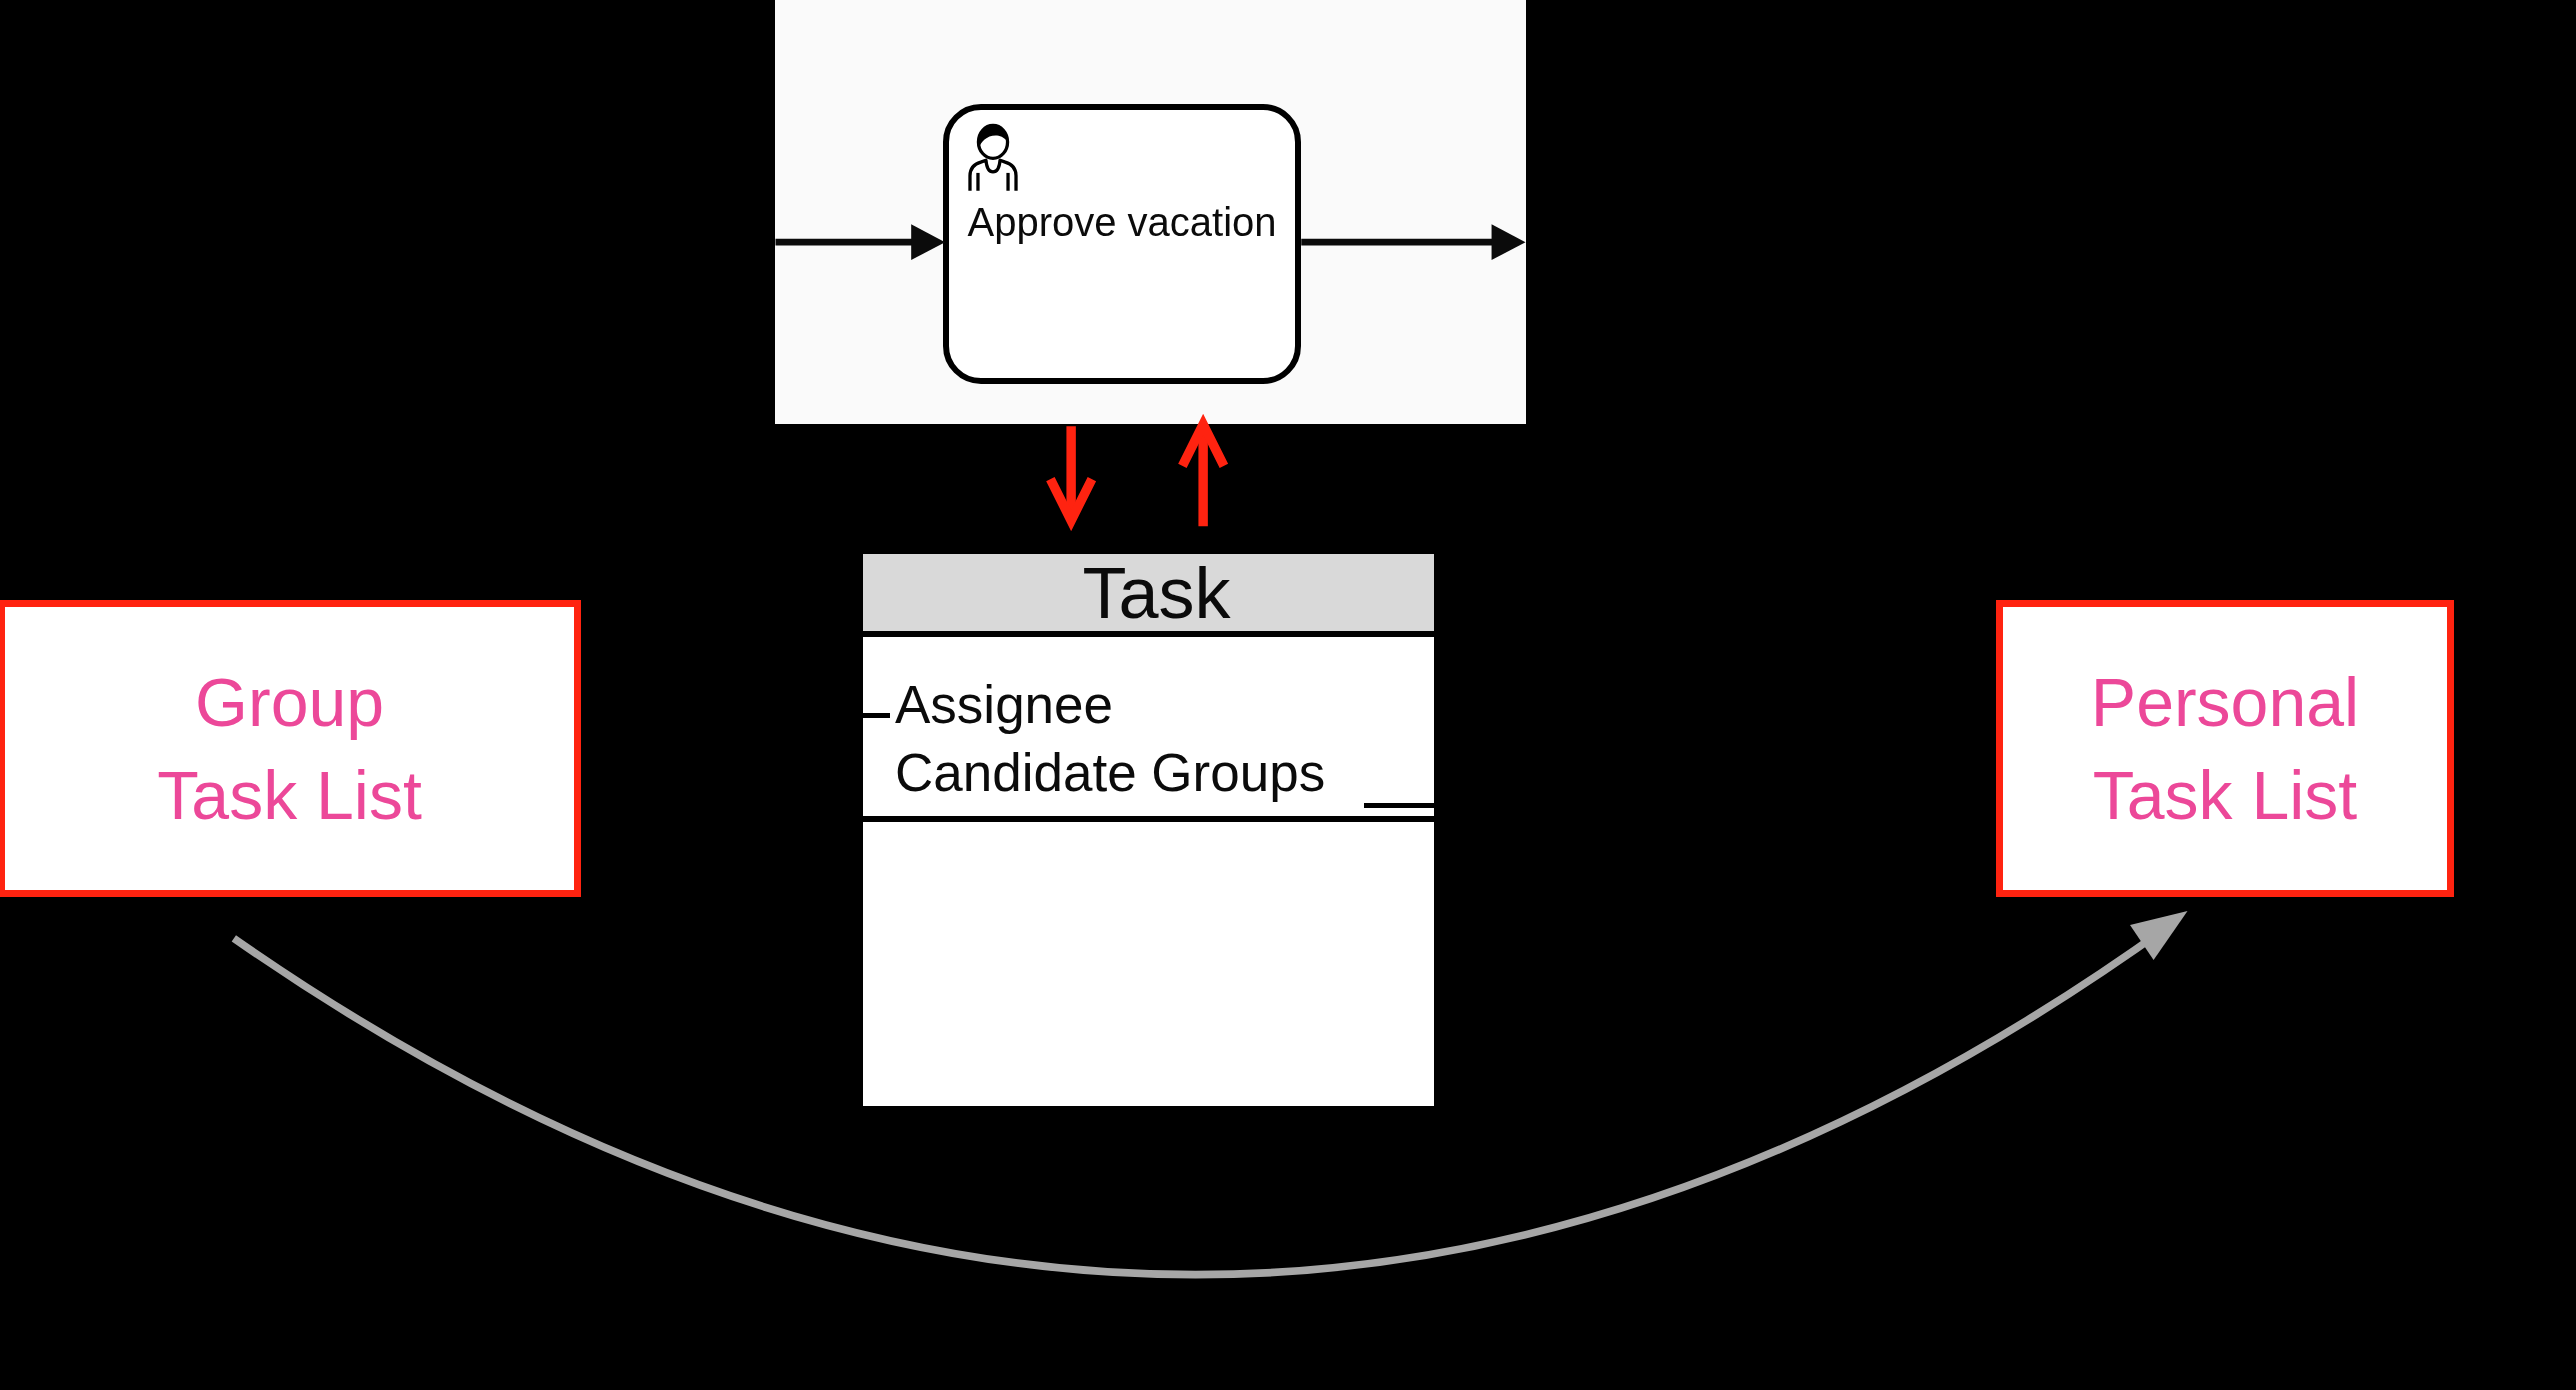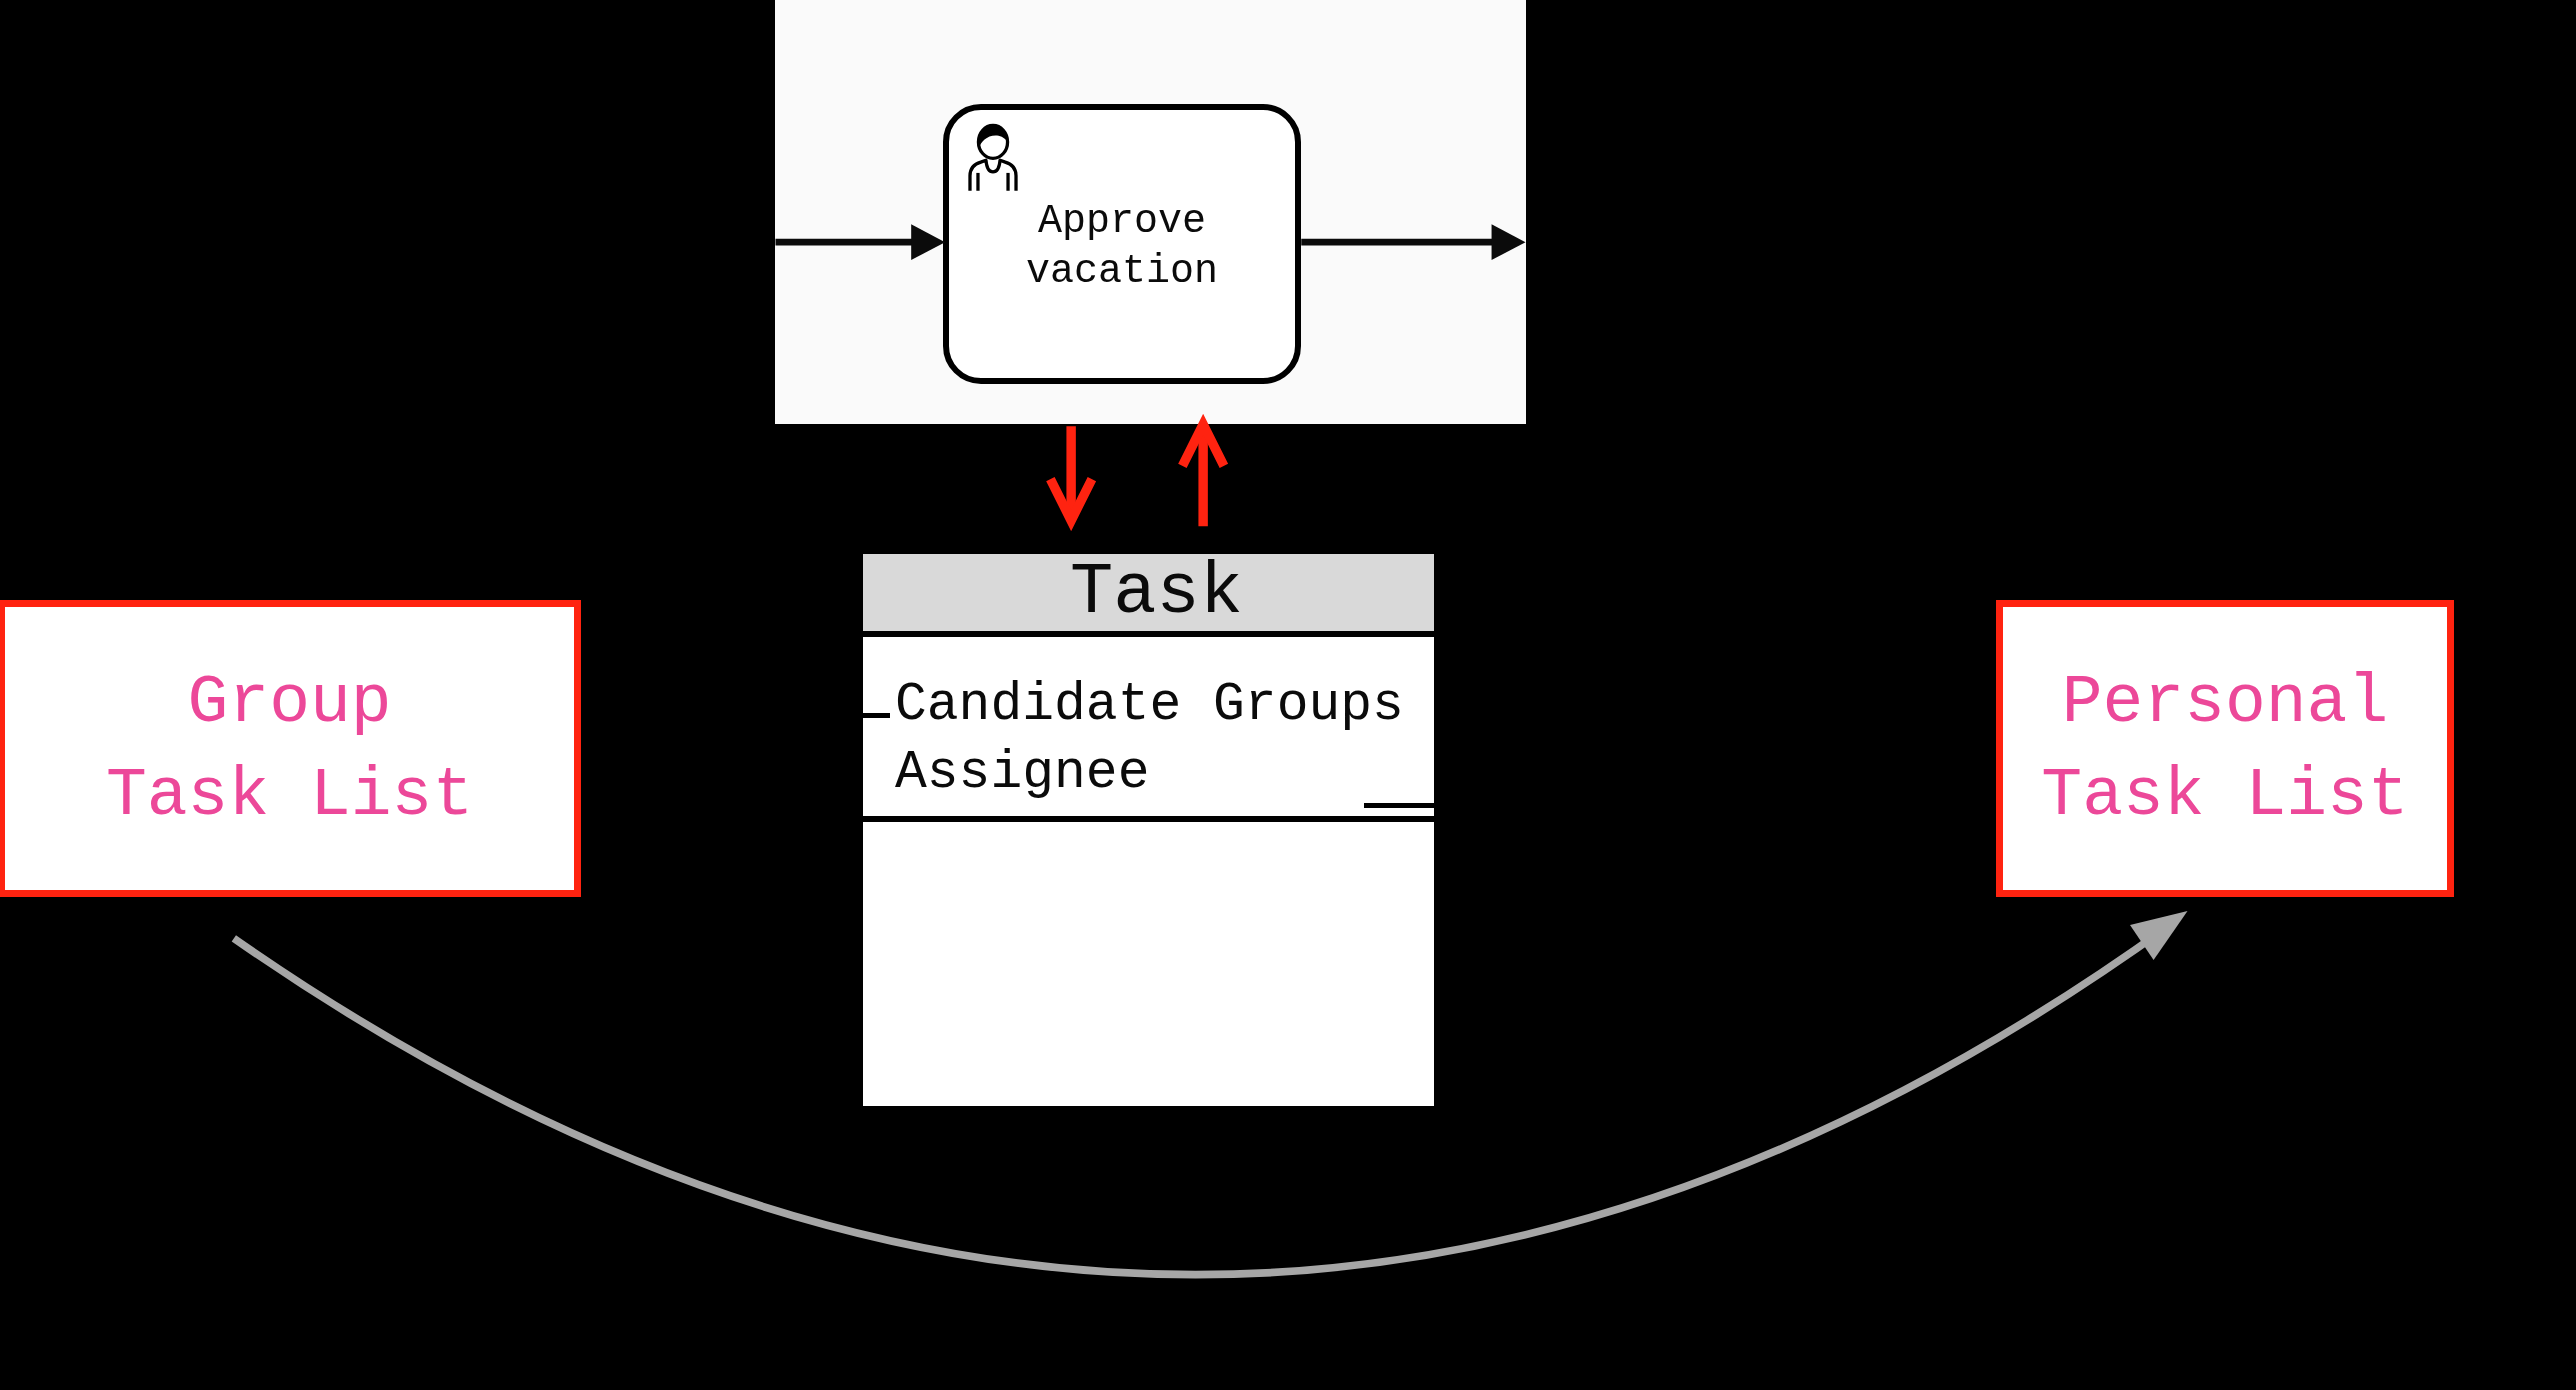--- a/index.html
+++ b/index.html
@@ -1,21 +1,21 @@
 <!DOCTYPE html>
 <html style="--background: #000000; --ink: #0b0b0b; --accent-red: #ff2310; --arrow-gray: #a6a6a6; --entity-header-bg: #d9d9d9; --panel-bg: #fafafa;font-size:15px"><head>
 <meta charset="utf-8">
 <style>
   html,body{margin:0;padding:0;background:#000;}
   .canvas{
     position:relative;
     width:2576px;height:1391px;
     background:var(--background,#000000);
     overflow:hidden;
-    font-family:Liberation Mono, monospace;
+    font-family:Liberation Sans, sans-serif;
     color:var(--ink,#000000);
   }
 
   
   .bpmn-panel{
     position:absolute;left:775px;top:0;width:751px;height:424px;
     background:var(--panel-bg,#fafafa);
   }
   .task-node{
     position:absolute;left:168px;top:104px;width:358px;height:280px;
@@ -90,22 +90,22 @@
       <line x1="558" y1="257" x2="762" y2="257" stroke="#0b0b0b" stroke-width="7"></line>
       <polygon points="796,257 760,238 760,276" fill="#0b0b0b"></polygon>
     </svg>
   </div>
 
   <div class="entity-box">
     <div class="entity-header">
       <span>Task</span>
     </div>
     <div class="entity-fields">
+      <div>Assignee</div>
       <div>Candidate Groups</div>
-      <div>Assignee</div>
       <div class="leader leader-left"></div>
       <div class="leader leader-right"></div>
     </div>
     <div class="entity-empty"></div>
   </div>
 
   <div class="red-box group-box">
     <div class="red-box-label">Group
 Task List</div>
   </div>

